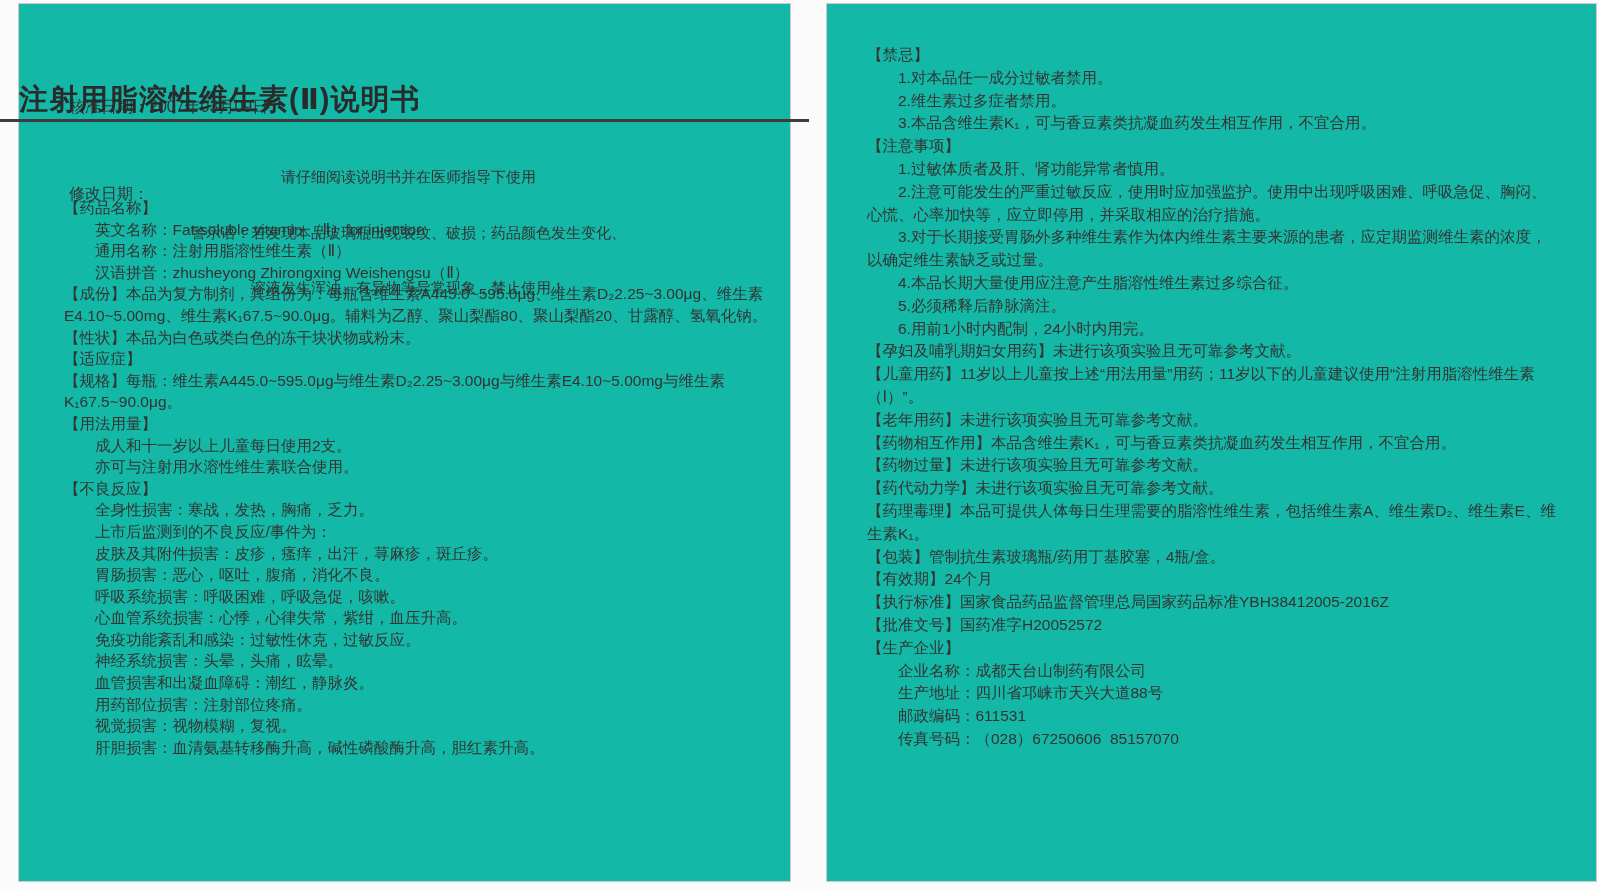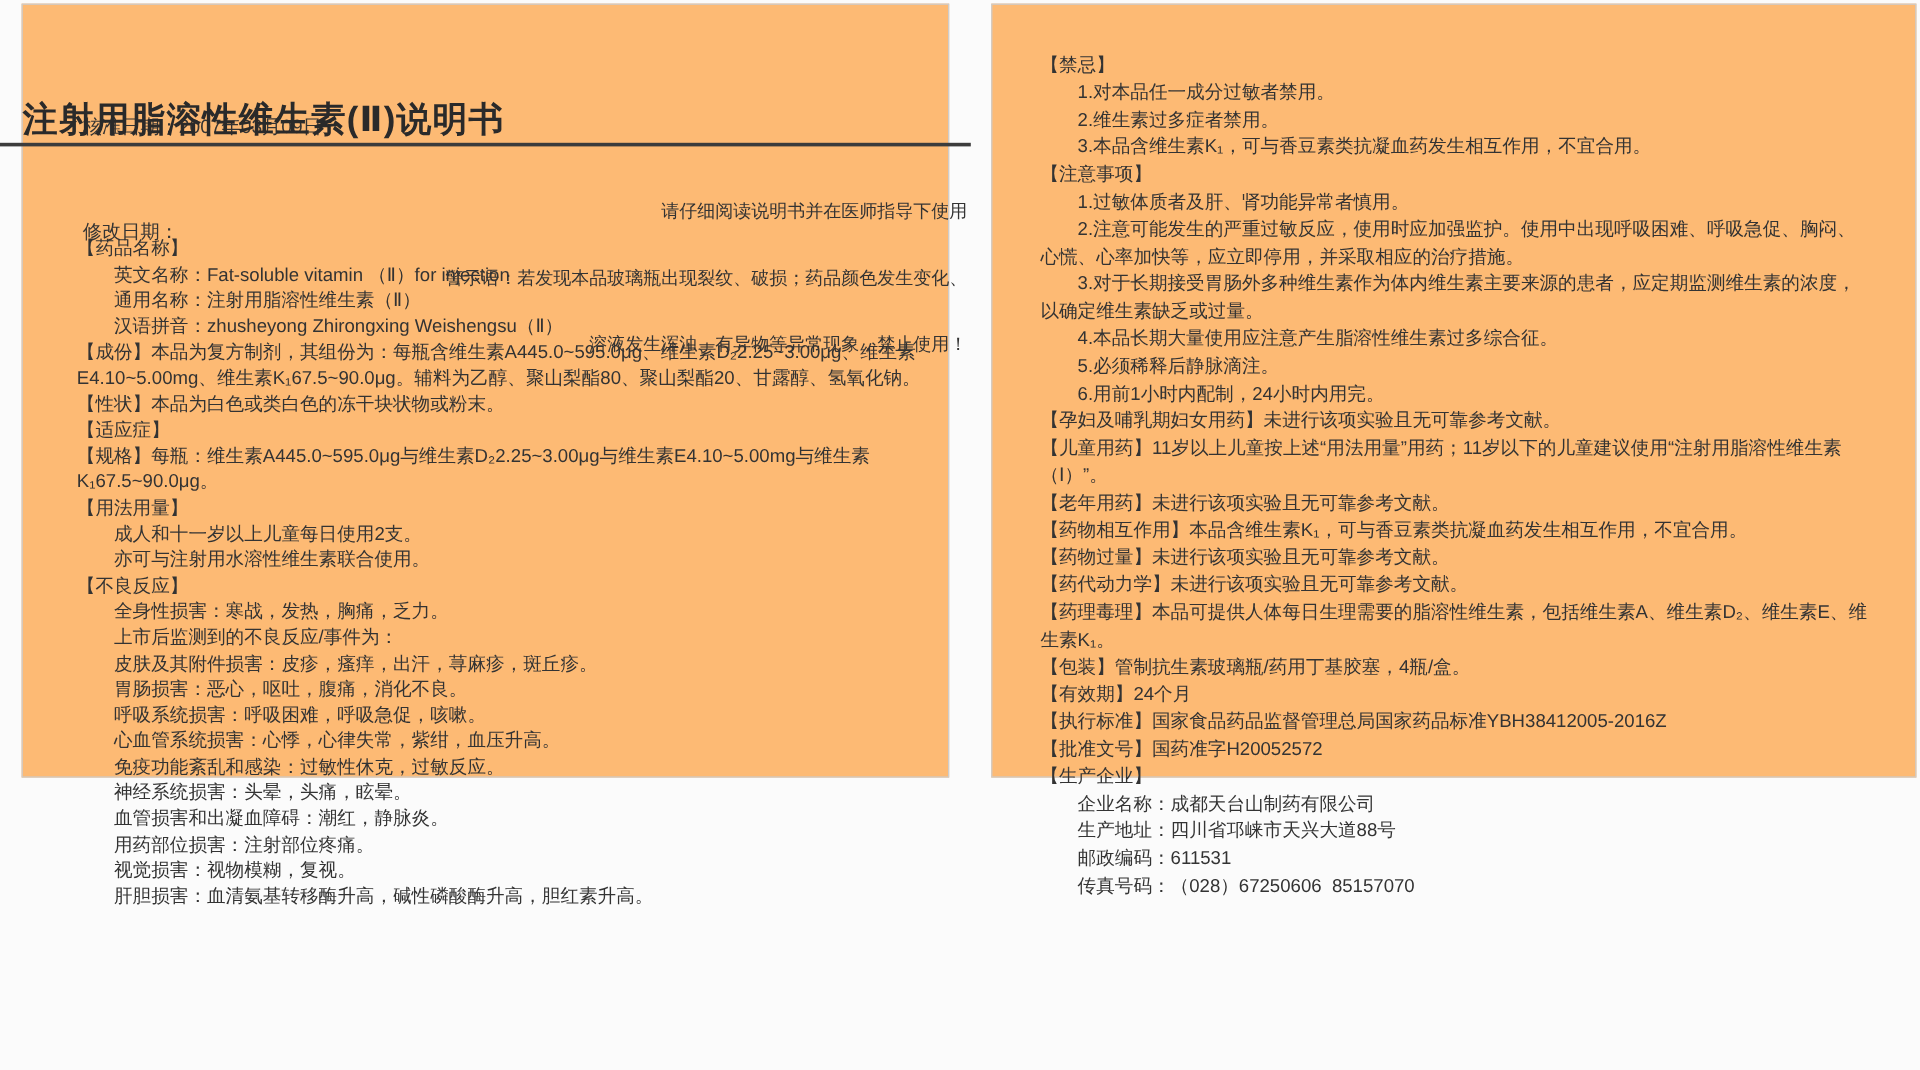--- a/index.html
+++ b/index.html
@@ -8,22 +8,22 @@
     width: 1600px; height: 892px;
     position: relative;
     overflow: hidden;
     background: #fbfbfb;
     font-family: "Liberation Sans", "DejaVu Sans", sans-serif;
     color: #333;
   }
   .page {
     position: absolute;
     top: 3px;
-    height: 645px;
-    background: #fdba74;
+    height: 879px;
+    background: #14b8a6;
     border: 1px solid #cccccc;
   }
   .page-left  { left: 18px;  width: 773px; }
   .page-right { left: 826px; width: 771px; }
 
   
   .title-rule {
     position: absolute;
     left: 0; top: 119px;
     width: 809px; height: 3px;
@@ -44,23 +44,23 @@
     width: 100%;
     margin: 0;
     text-align: left;
     font-size: 29px;
     font-weight: 700;
     color: #2a2a2a;
     letter-spacing: 1px;
   }
   .notice-block {
     position: absolute;
-    left: 16px; top: 127px;
+    left: 4px; top: 127px;
     width: 100%;
-    text-align: right;
+    text-align: center;
     font-size: 15px;
     line-height: 18.5px;
     white-space: pre-wrap;
   }
   .page-body {
     position: absolute;
     font-size: 15.5px;
   }
   .body-left  { left: 45px; top: 193px; width: 712px; line-height: 21.6px; }
   .body-right { left: 40px; top: 40px;  width: 690px; line-height: 22.8px; }

